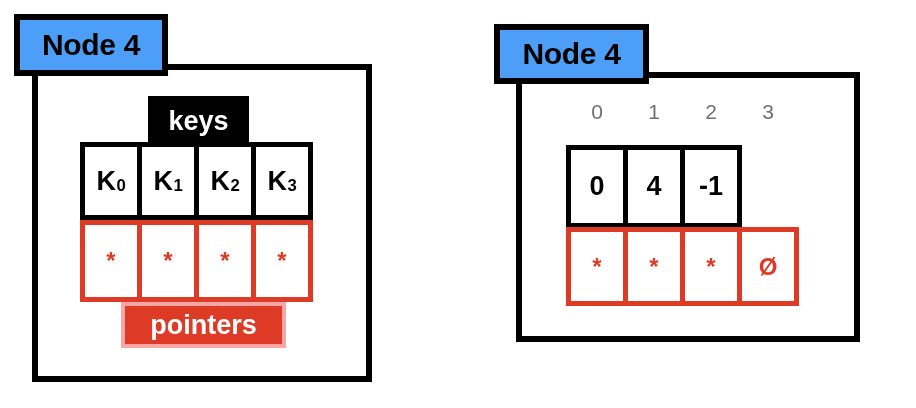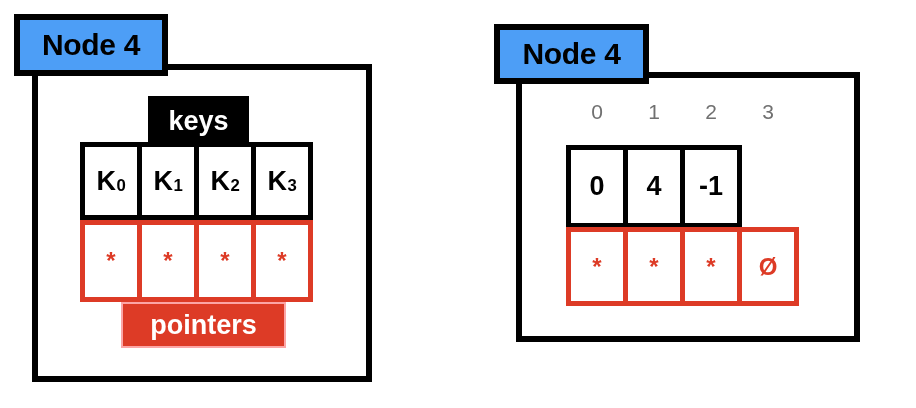--- a/index.html
+++ b/index.html
@@ -143,21 +143,21 @@
     background: #000000;
     border: 0;
     font-size: 27px;
   }
   #tag-pointers {
     left: 121px;
     top: 302px;
     width: 165px;
     height: 46px;
     background: #dd3b26;
-    border: 2px solid #fca5a5;
+    border: 4px solid #fca5a5;
     font-size: 27px;
   }
 </style>
 </head>
 <body>
 
 <div class="stage">
 
   <div class="node-panel" id="panel-left"></div>
 

